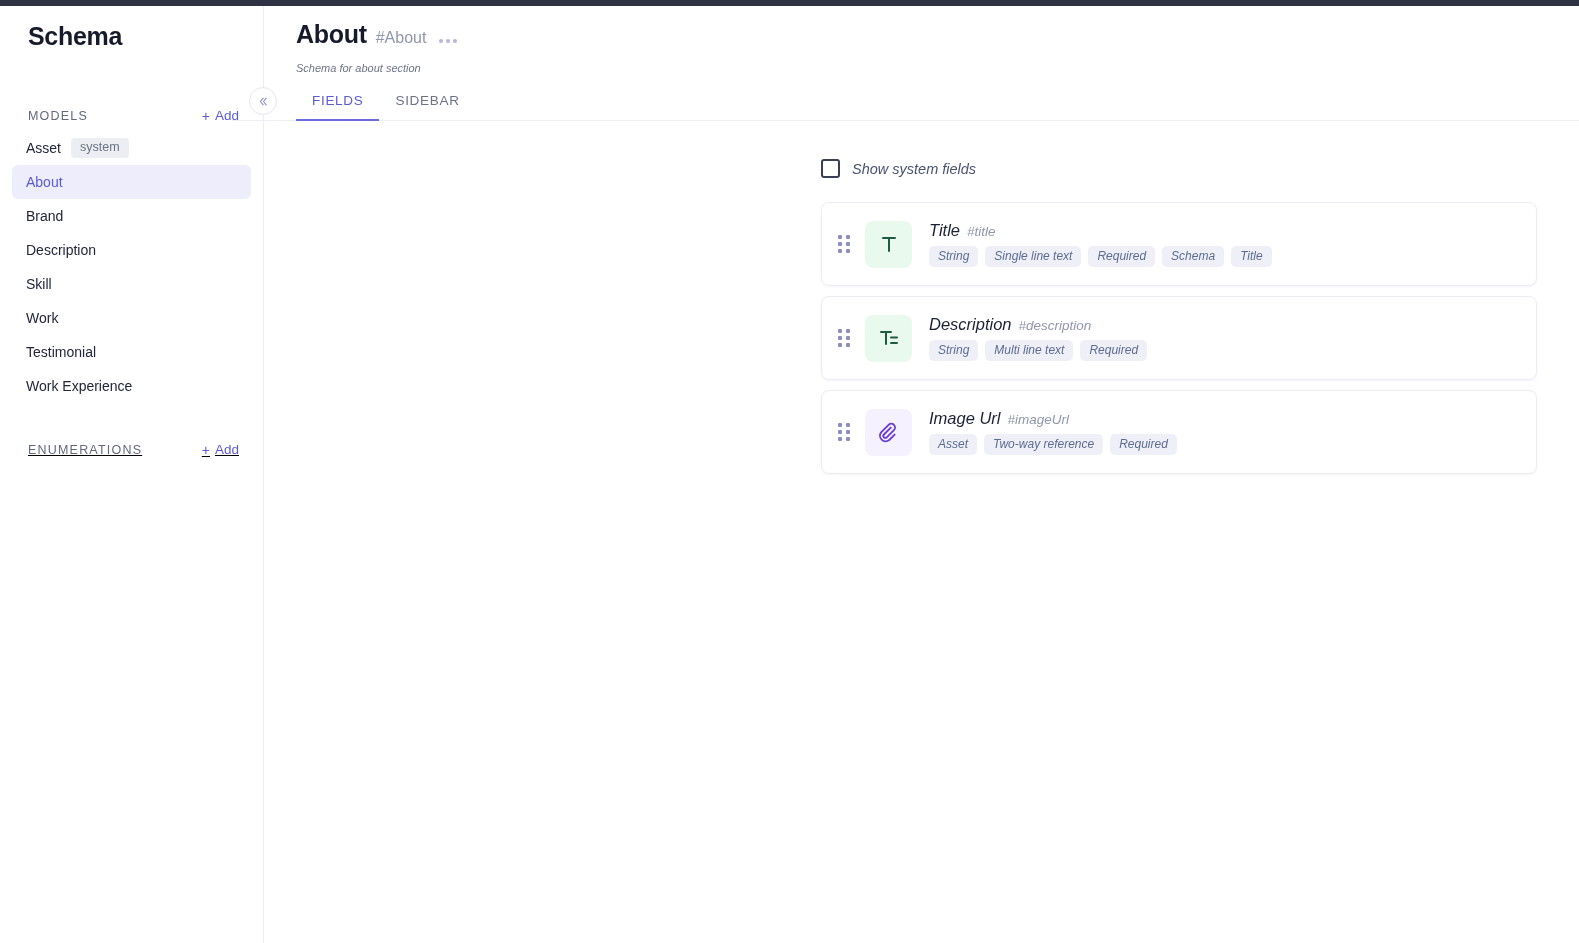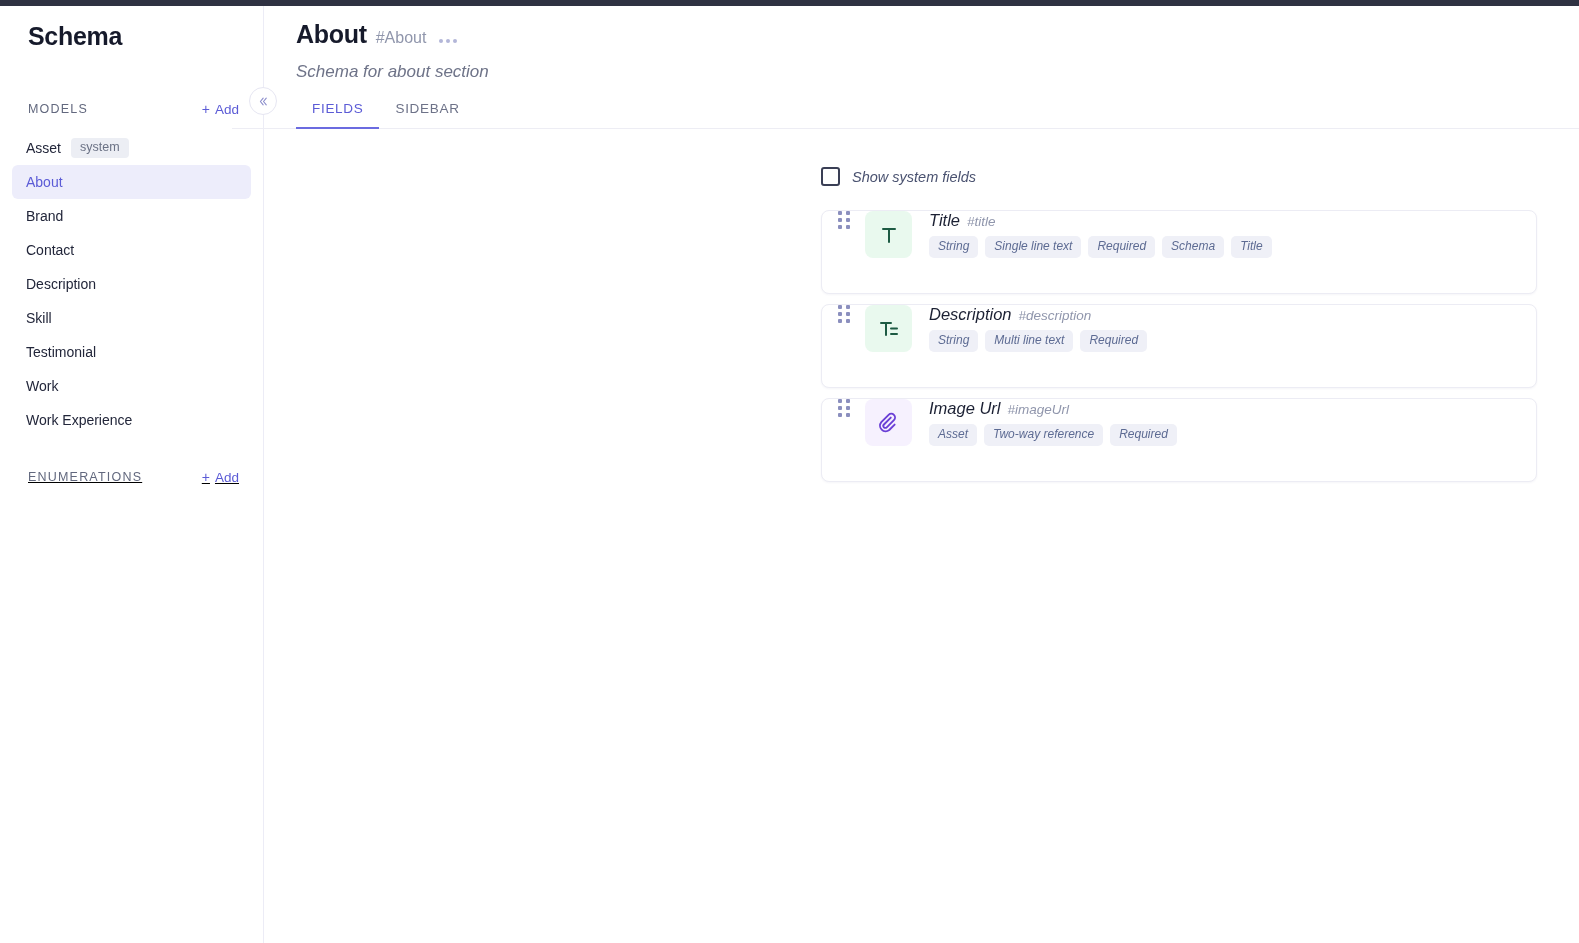--- a/index.html
+++ b/index.html
@@ -34,21 +34,21 @@
   }
   .sidebar-title {
     font-size: 25px;
     font-weight: bold;
     color: #161a2b;
     padding: 16px 0 0 28px;
     letter-spacing: -0.3px;
   }
   .section-head {
     display: flex;
-    align-items: center;
+    align-items: flex-end;
     justify-content: space-between;
     padding: 0 24px 0 28px;
     height: 28px;
     margin-top: 44px;
   }
   .section-head.enum { margin-top: 26px; text-decoration: underline; }
   .section-label {
     font-size: 12.5px;
     letter-spacing: 1.2px;
     color: #62687e;
@@ -121,21 +121,21 @@
   .dots-btn {
     display: flex; align-items: flex-end; gap: 3px;
     padding: 0 4px 4px 4px;
     cursor: pointer; background: none; border: none;
   }
   .dots-btn i {
     width: 4px; height: 4px; border-radius: 50%;
     background: #b3b6d8; display: block;
   }
   .page-desc {
-    font-size: 17px;
+    font-size: 11px;
     font-style: italic;
     color: #6e7388;
     margin-top: 13px;
   }
 
   .tabs {
     margin-top: 19px;
     display: flex;
     border-bottom: 1px solid #ededf4;
     padding-left: 32px;
@@ -172,21 +172,21 @@
     flex: 0 0 19px;
   }
   .sysfields-label { font-size: 14.5px; color: #4a5270; }
 
   .field-card {
     background: #ffffff;
     border: 1px solid #ececf4;
     border-radius: 8px;
     box-shadow: 0 1px 2px rgba(60,60,110,0.05);
     height: 84px;
-    display: flex; 
+    display: flex; align-items: center;
     padding: 0 16px;
     margin-bottom: 10px;
   }
   .drag-handle {
     width: 14px;
     display: grid;
     grid-template-columns: 4px 4px;
     grid-template-rows: 4px 4px 4px;
     gap: 3px 4px;
     cursor: grab;
@@ -244,33 +244,30 @@
           <span>Asset</span>
           <span class="sys-badge">system</span>
         </div>
         <div class="model-item active">
           <span>About</span>
         </div>
         <div class="model-item">
           <span>Brand</span>
         </div>
         <div class="model-item">
-          <span>Contact</span>
-        </div>
-        <div class="model-item">
           <span>Description</span>
         </div>
         <div class="model-item">
           <span>Skill</span>
         </div>
         <div class="model-item">
+          <span>Work</span>
+        </div>
+        <div class="model-item">
           <span>Testimonial</span>
-        </div>
-        <div class="model-item">
-          <span>Work</span>
         </div>
         <div class="model-item">
           <span>Work Experience</span>
         </div>
       </nav>
 
     <div class="section-head enum">
       <span class="section-label">ENUMERATIONS</span>
       <button class="add-btn">
         <span class="add-plus">+</span>

